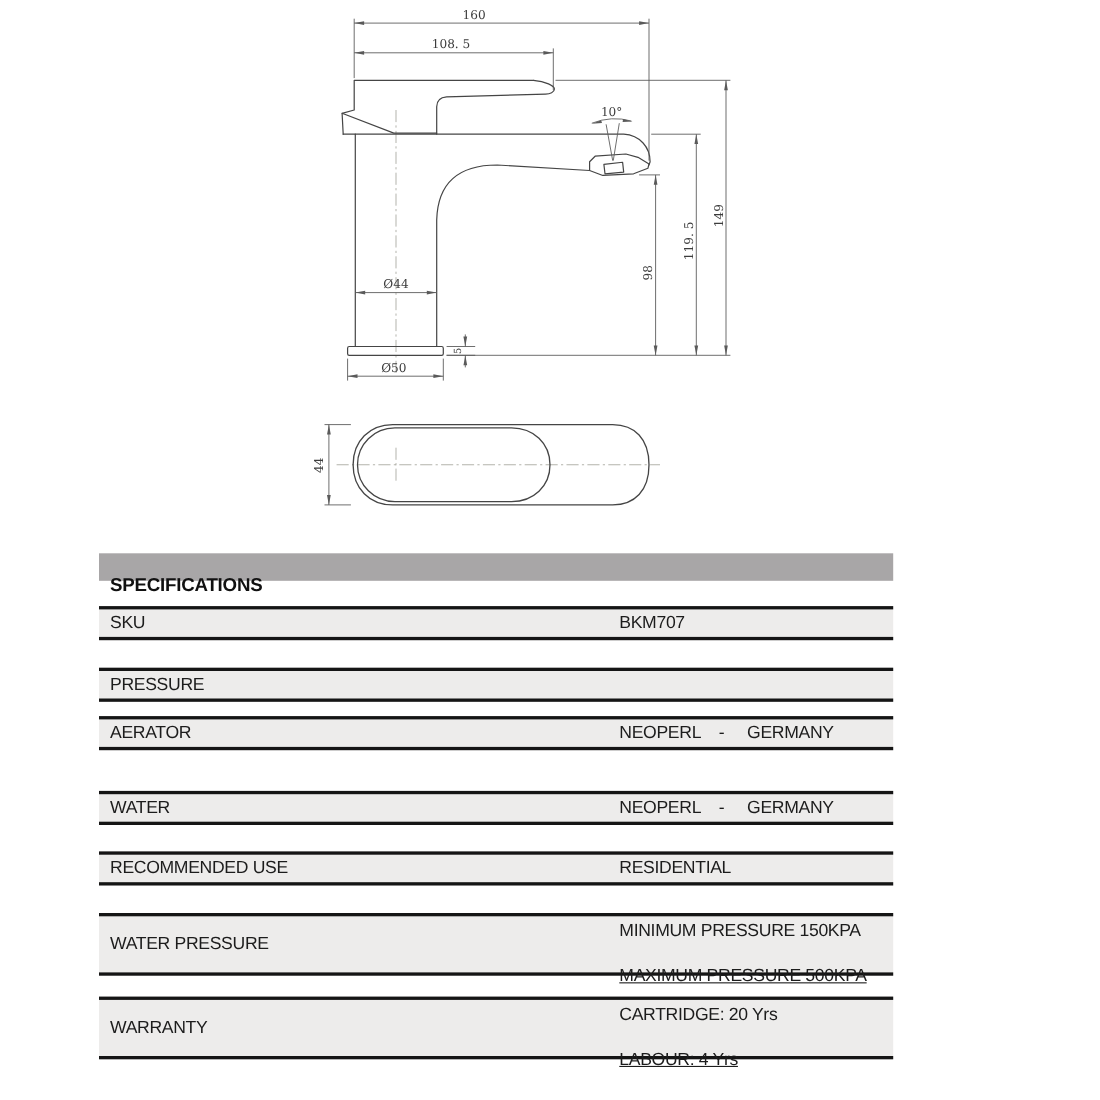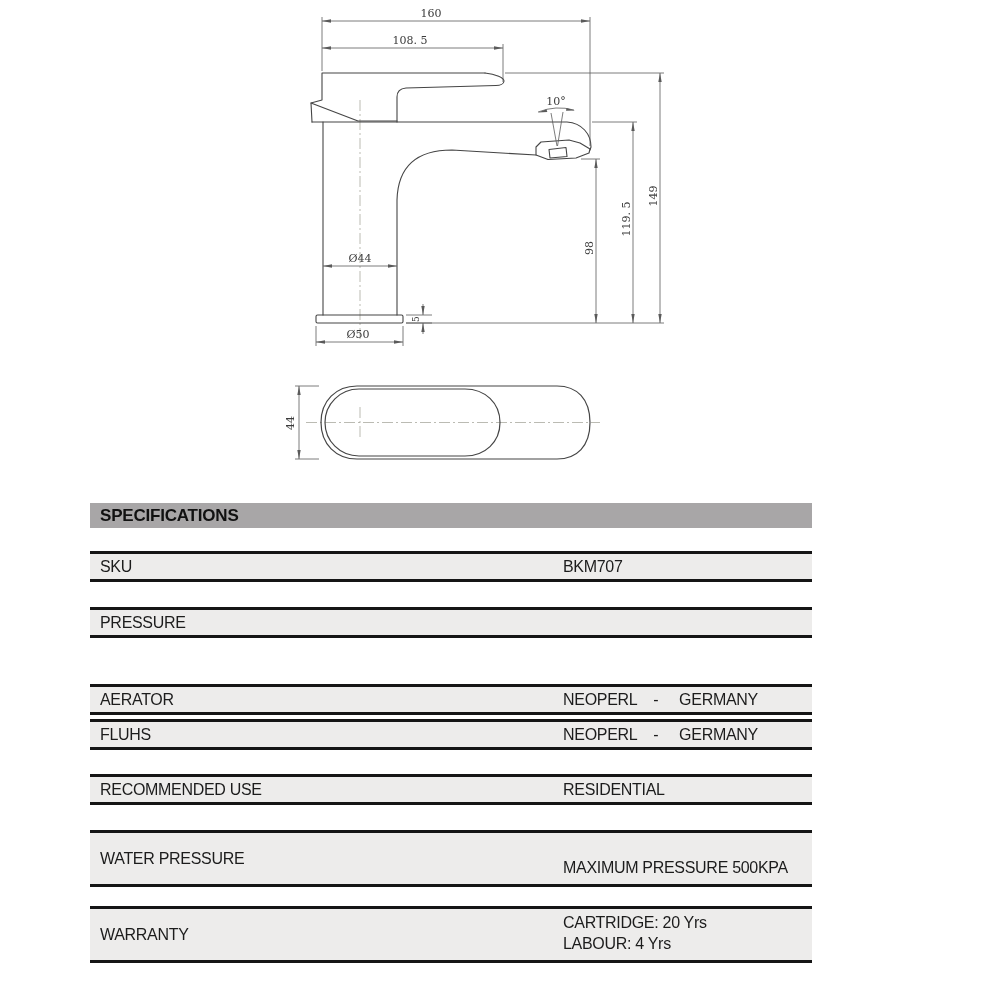--- a/index.html
+++ b/index.html
@@ -3,32 +3,32 @@
 <meta charset="utf-8">
 <style>
   html,body{margin:0;padding:0;background:#ffffff;}
   .page{position:relative;width:812px;height:1000px;background:#ffffff;overflow:hidden;
         font-family:"Liberation Sans",sans-serif;color:#1c1c1c;}
   svg{position:absolute;top:0;left:0;}
   .dimtext{font-family:"DejaVu Serif",serif;font-size:11px;fill:#3c3c3c;}
   .dimsmall{font-family:"DejaVu Serif",serif;font-size:9px;fill:#3c3c3c;}
 
   .spec-header{position:absolute;left:90px;top:503px;width:822px;height:25px;background:#a8a6a7;}
-  .spec-header .lbl{position:absolute;left:10px;top:0;height:25px;line-height:25px;
+  .spec-header .lbl{position:absolute;left:10px;top:16px;height:25px;line-height:25px;
                     font-weight:bold;font-size:17px;letter-spacing:-0.2px;color:#111;}
   .spec-row{position:absolute;left:90px;width:822px;height:31px;background:#edeceb;
             border-top:3px solid #151515;border-bottom:3px solid #151515;box-sizing:border-box;text-align:center;}
   .spec-row.tall{height:57px;}
   .spec-row .lbl{position:absolute;left:10px;top:0;height:25px;line-height:25px;
                  font-size:16px;letter-spacing:-0.3px;}
   .spec-row.tall .lbl{height:51px;line-height:51px;}
   .spec-row .val{position:absolute;left:473px;font-size:16px;letter-spacing:-0.3px;white-space:pre;}
   .spec-row .v1{top:0;height:25px;line-height:25px;}
   .spec-row.tall .v1{top:1px;}
-  .spec-row.tall .v2{top:22px;height:25px;line-height:25px;}
+  .spec-row.tall .v2{top:42px;height:25px;line-height:25px;text-decoration:underline;}
 </style>
 </head>
 <body>
 
 <div class="page">
 
   <svg width="1000" height="498" viewBox="0 0 1000 498">
 
     <g stroke="#a9a9a0" stroke-width="0.8" fill="none" stroke-dasharray="11 3 2 3">
       <path d="M 360,100 L 360,341"></path>
@@ -132,37 +132,38 @@
 
   <div class="spec-row" style="top:551px">
     <span class="lbl">SKU</span>
     <span class="val v1">BKM707</span>
   </div>
 
   <div class="spec-row" style="top:607px">
     <span class="lbl">PRESSURE</span>
   </div>
 
-  <div class="spec-row" style="top:684px">
+  <div class="spec-row" style="top:651px">
     <span class="lbl">AERATOR</span>
     <span class="val v1">NEOPERL    -     GERMANY</span>
   </div>
 
   <div class="spec-row" style="top:719px">
-    <span class="lbl">FLUHS</span>
+    <span class="lbl">WATER</span>
     <span class="val v1">NEOPERL    -     GERMANY</span>
   </div>
 
   <div class="spec-row" style="top:774px">
     <span class="lbl">RECOMMENDED USE</span>
     <span class="val v1">RESIDENTIAL</span>
   </div>
 
   <div class="spec-row tall" style="top:830px">
     <span class="lbl">WATER PRESSURE</span>
+    <span class="val v1">MINIMUM PRESSURE 150KPA</span>
     <span class="val v2">MAXIMUM PRESSURE 500KPA</span>
   </div>
 
   <div class="spec-row tall" style="top:906px">
     <span class="lbl">WARRANTY</span>
     <span class="val v1">CARTRIDGE: 20 Yrs</span>
     <span class="val v2">LABOUR: 4 Yrs</span>
   </div>
 
 </div>

